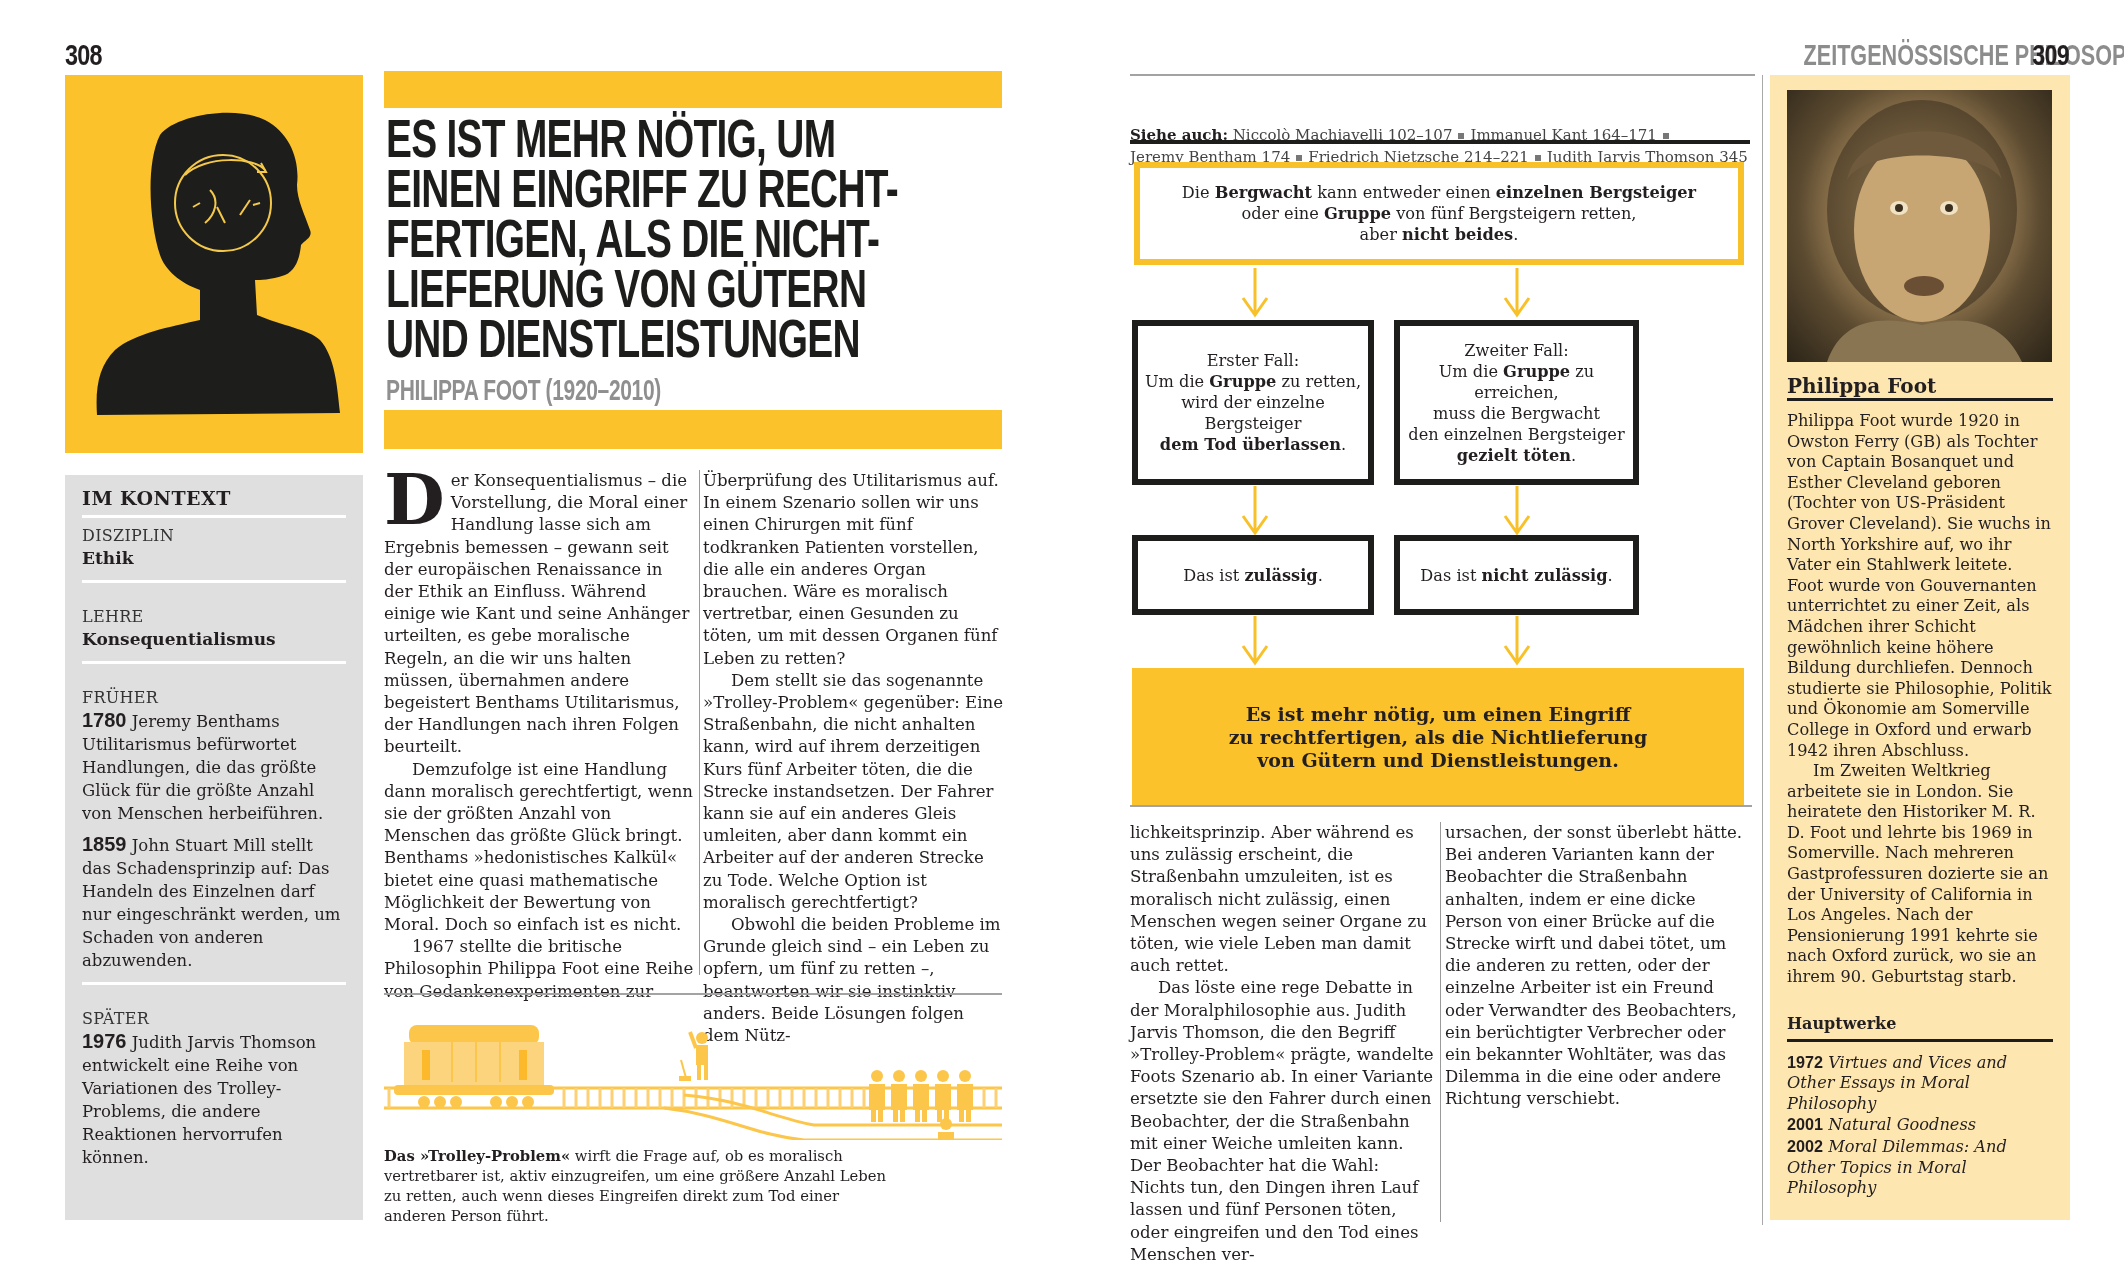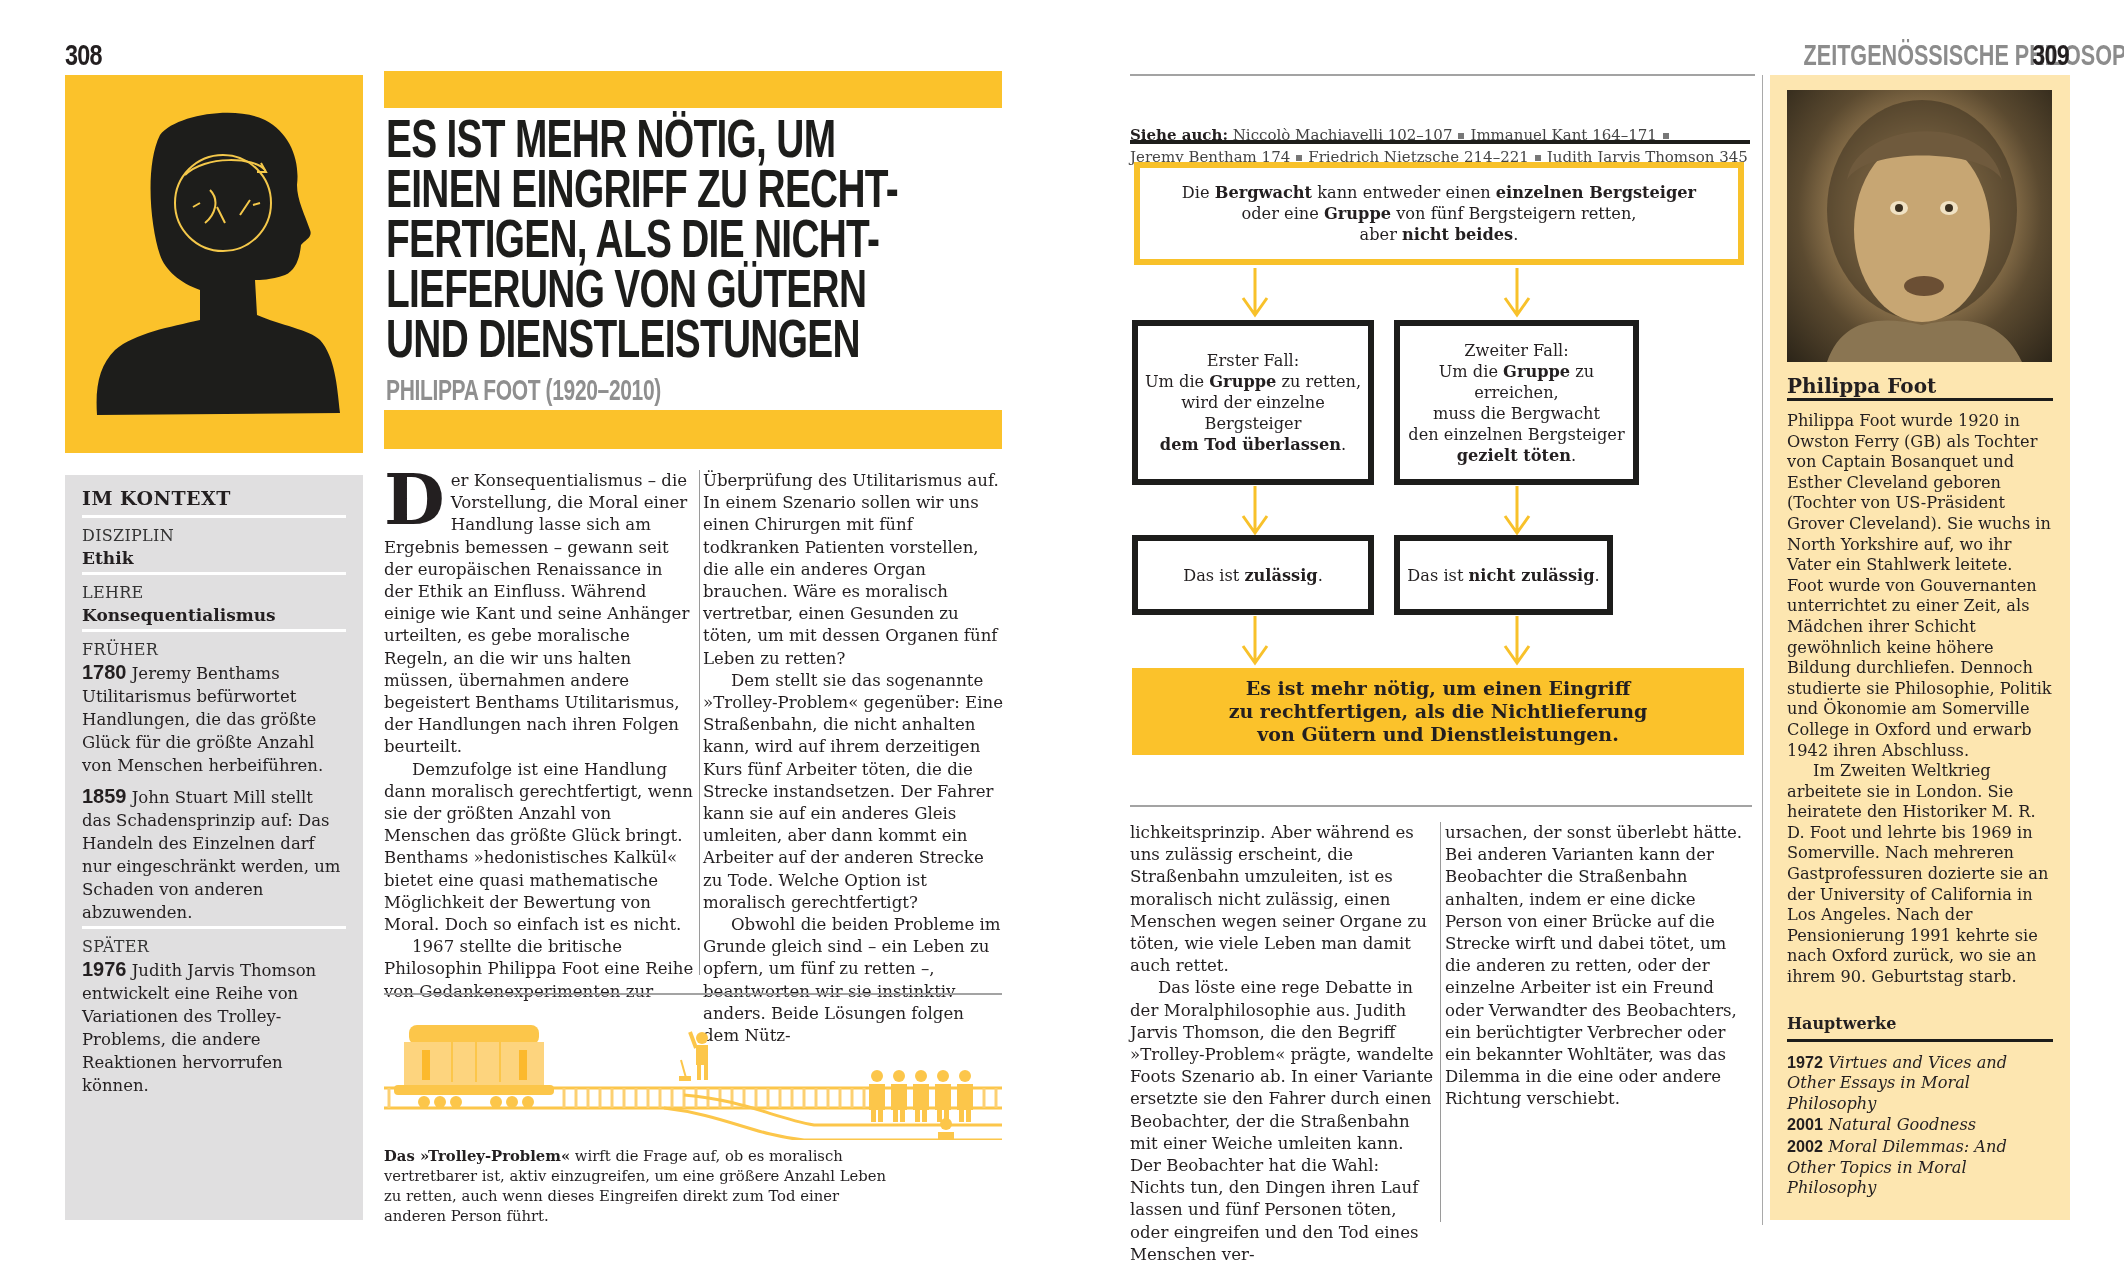--- a/index.html
+++ b/index.html
@@ -30,21 +30,21 @@
   .ybar { position: absolute; left: 0; width: 618px; background: #fbc22b; }
   #hb-top { top: 0; height: 37px; }
   #hb-bot { top: 339px; height: 39px; }
   #headline { position: absolute; left: 2px; top: 42px; width: 860px; font-size: 54px; line-height: 50px; color: #1d1d1b; letter-spacing: -1px; transform: scaleX(0.72); transform-origin: left top; }
   #headline div { white-space: nowrap; }
   #quote-author { position: absolute; left: 2px; top: 302px; font-size: 30px; color: #8f8f8f; transform: scaleX(0.70); transform-origin: left top; white-space: nowrap; letter-spacing: -0.5px; }
 
   
   #context { left: 65px; top: 475px; width: 298px; height: 745px; background: #e0dfe0; padding: 12px 17px 0 17px; }
   #context h3 { font-family: "DejaVu Serif", serif; font-weight: bold; font-size: 19px; letter-spacing: 0.5px; padding-bottom: 6px; border-bottom: 3px solid #ffffff; margin-bottom: 6px; }
-  .ctx-sec { border-bottom: 3px solid #ffffff; padding-bottom: 2px; margin-bottom: 6px; }
+  .ctx-sec { border-bottom: 3px solid #ffffff; padding-bottom: 10px; margin-bottom: 22px; }
   .ctx-sec.last { border-bottom: none; }
   .ctx-label { font-size: 16px; line-height: 23px; color: #333; letter-spacing: 0.3px; }
   .ctx-value { font-size: 17px; line-height: 23px; font-weight: bold; }
   .ctx-entry { font-size: 16.5px; line-height: 23px; margin-bottom: 8px; }
   .ctx-entry b { font-family: "Liberation Sans", sans-serif; font-weight: bold; font-size: 20px; }
 
   
   .col { font-size: 16.6px; line-height: 22.2px; color: #231f20; }
   .col p { text-indent: 0; }
   .col p.ind { text-indent: 28px; }
@@ -66,22 +66,22 @@
   .sq { display: inline-block; width: 6px; height: 6px; background: #777; margin: 0 6px; vertical-align: middle; }
 
   #diagram { left: 1130px; top: 140px; width: 620px; height: 650px; }
   #diag-rule { position: absolute; left: 0; top: 0; width: 620px; height: 4px; background: #1d1d1b; }
   .dbox { position: absolute; display: flex; align-items: center; justify-content: center; text-align: center; font-size: 16.2px; line-height: 21px; color: #231f20; }
   .dbox b { font-weight: bold; }
   #d-top { left: 4px; top: 22px; width: 610px; height: 103px; border: 6px solid #f8c12a; }
   #d-case1 { left: 2px; top: 180px; width: 242px; height: 165px; border: 6px solid #1d1d1b; }
   #d-case2 { left: 264px; top: 180px; width: 245px; height: 165px; border: 6px solid #1d1d1b; }
   #d-res1 { left: 2px; top: 395px; width: 242px; height: 80px; border: 6px solid #1d1d1b; }
-  #d-res2 { left: 264px; top: 395px; width: 219px; height: 80px; border: 6px solid #1d1d1b; }
-  #d-concl { left: 2px; top: 528px; width: 612px; height: 87px; background: #fbc22b; font-weight: bold; font-size: 19px; line-height: 23px; }
+  #d-res2 { left: 264px; top: 395px; width: 245px; height: 80px; border: 6px solid #1d1d1b; }
+  #d-concl { left: 2px; top: 528px; width: 612px; height: 138px; background: #fbc22b; font-weight: bold; font-size: 19px; line-height: 23px; }
   .arrow { position: absolute; width: 30px; height: 50px; }
 
   #col3 { left: 1130px; top: 822px; width: 305px; }
   #col4 { left: 1445px; top: 822px; width: 305px; }
 
   
   #bio { left: 1770px; top: 75px; width: 300px; height: 1145px; background: #fde6b0; padding: 15px 17px 0 17px; }
   #bio-photo { width: 265px; height: 272px; background: radial-gradient(ellipse at 50% 45%, #c9a774 0%, #a98a5c 35%, #5b4a30 65%, #2b2418 100%); position: relative; overflow: hidden; }
   #bio-name { font-weight: bold; font-size: 20px; margin-top: 12px; border-bottom: 3px solid #1d1d1b; }
   #bio-text { font-size: 16.2px; line-height: 20.6px; margin-top: 10px; }

